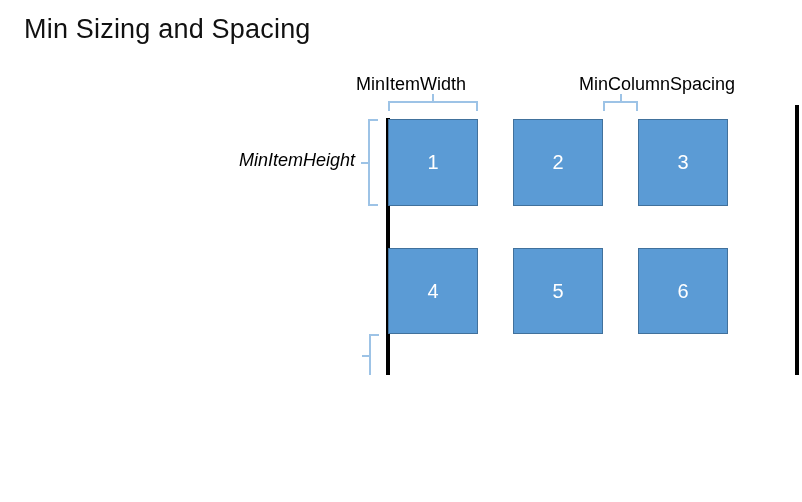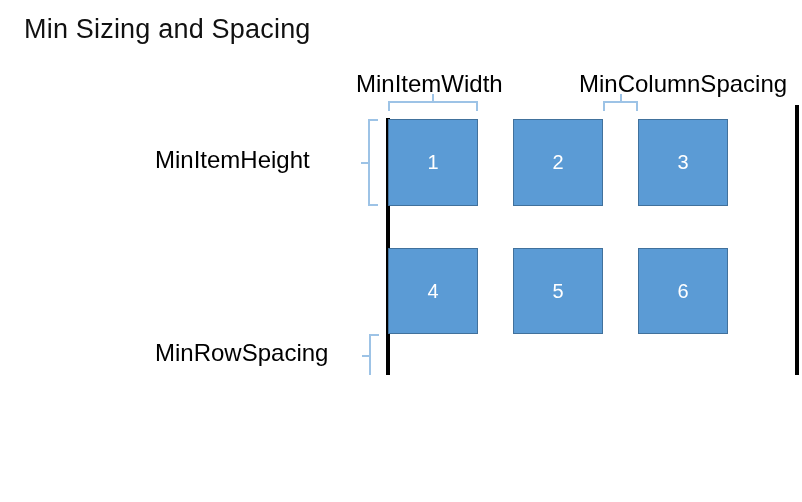--- a/index.html
+++ b/index.html
@@ -29,27 +29,28 @@
     line-height: 34px;
     font-weight: 400;
     color: #111111;
     letter-spacing: 0.2px;
     white-space: nowrap;
   }
 
   
   .ann-label {
     position: absolute;
-    font-size: 24px;
+    font-size: 18px;
     line-height: 24px;
     color: #000000;
     white-space: nowrap;
   }
   .ann-label.right-align {
-    text-align: left;
+    text-align: right;
+    font-style: italic;
   }
 
   
   .guide-line {
     position: absolute;
     background: #000000;
   }
 
   
   .tile {
@@ -115,21 +116,20 @@
   <div class="brace-h" style="left:388px; top:101px; width:90px; height:10px;">
     <span class="brace-tick"></span>
   </div>
 
   <div class="brace-h" style="left:603px; top:101px; width:35px; height:10px;">
     <span class="brace-tick"></span>
   </div>
 
   <div class="ann-label right-align" style="left:155px; top:148px; width:200px;">MinItemHeight</div>
 
-  <div class="ann-label right-align" style="left:155px; top:341px; width:200px;">MinRowSpacing</div>
 
   <div class="brace-v" style="left:368px; top:119px; width:10px; height:87px;">
     <span class="brace-tick"></span>
   </div>
 
   <div class="brace-v" style="left:369px; top:334px; width:10px; height:43px;">
     <span class="brace-tick"></span>
   </div>
 
   <div class="tile" style="left:388px; top:119px; width:90px; height:87px;">

